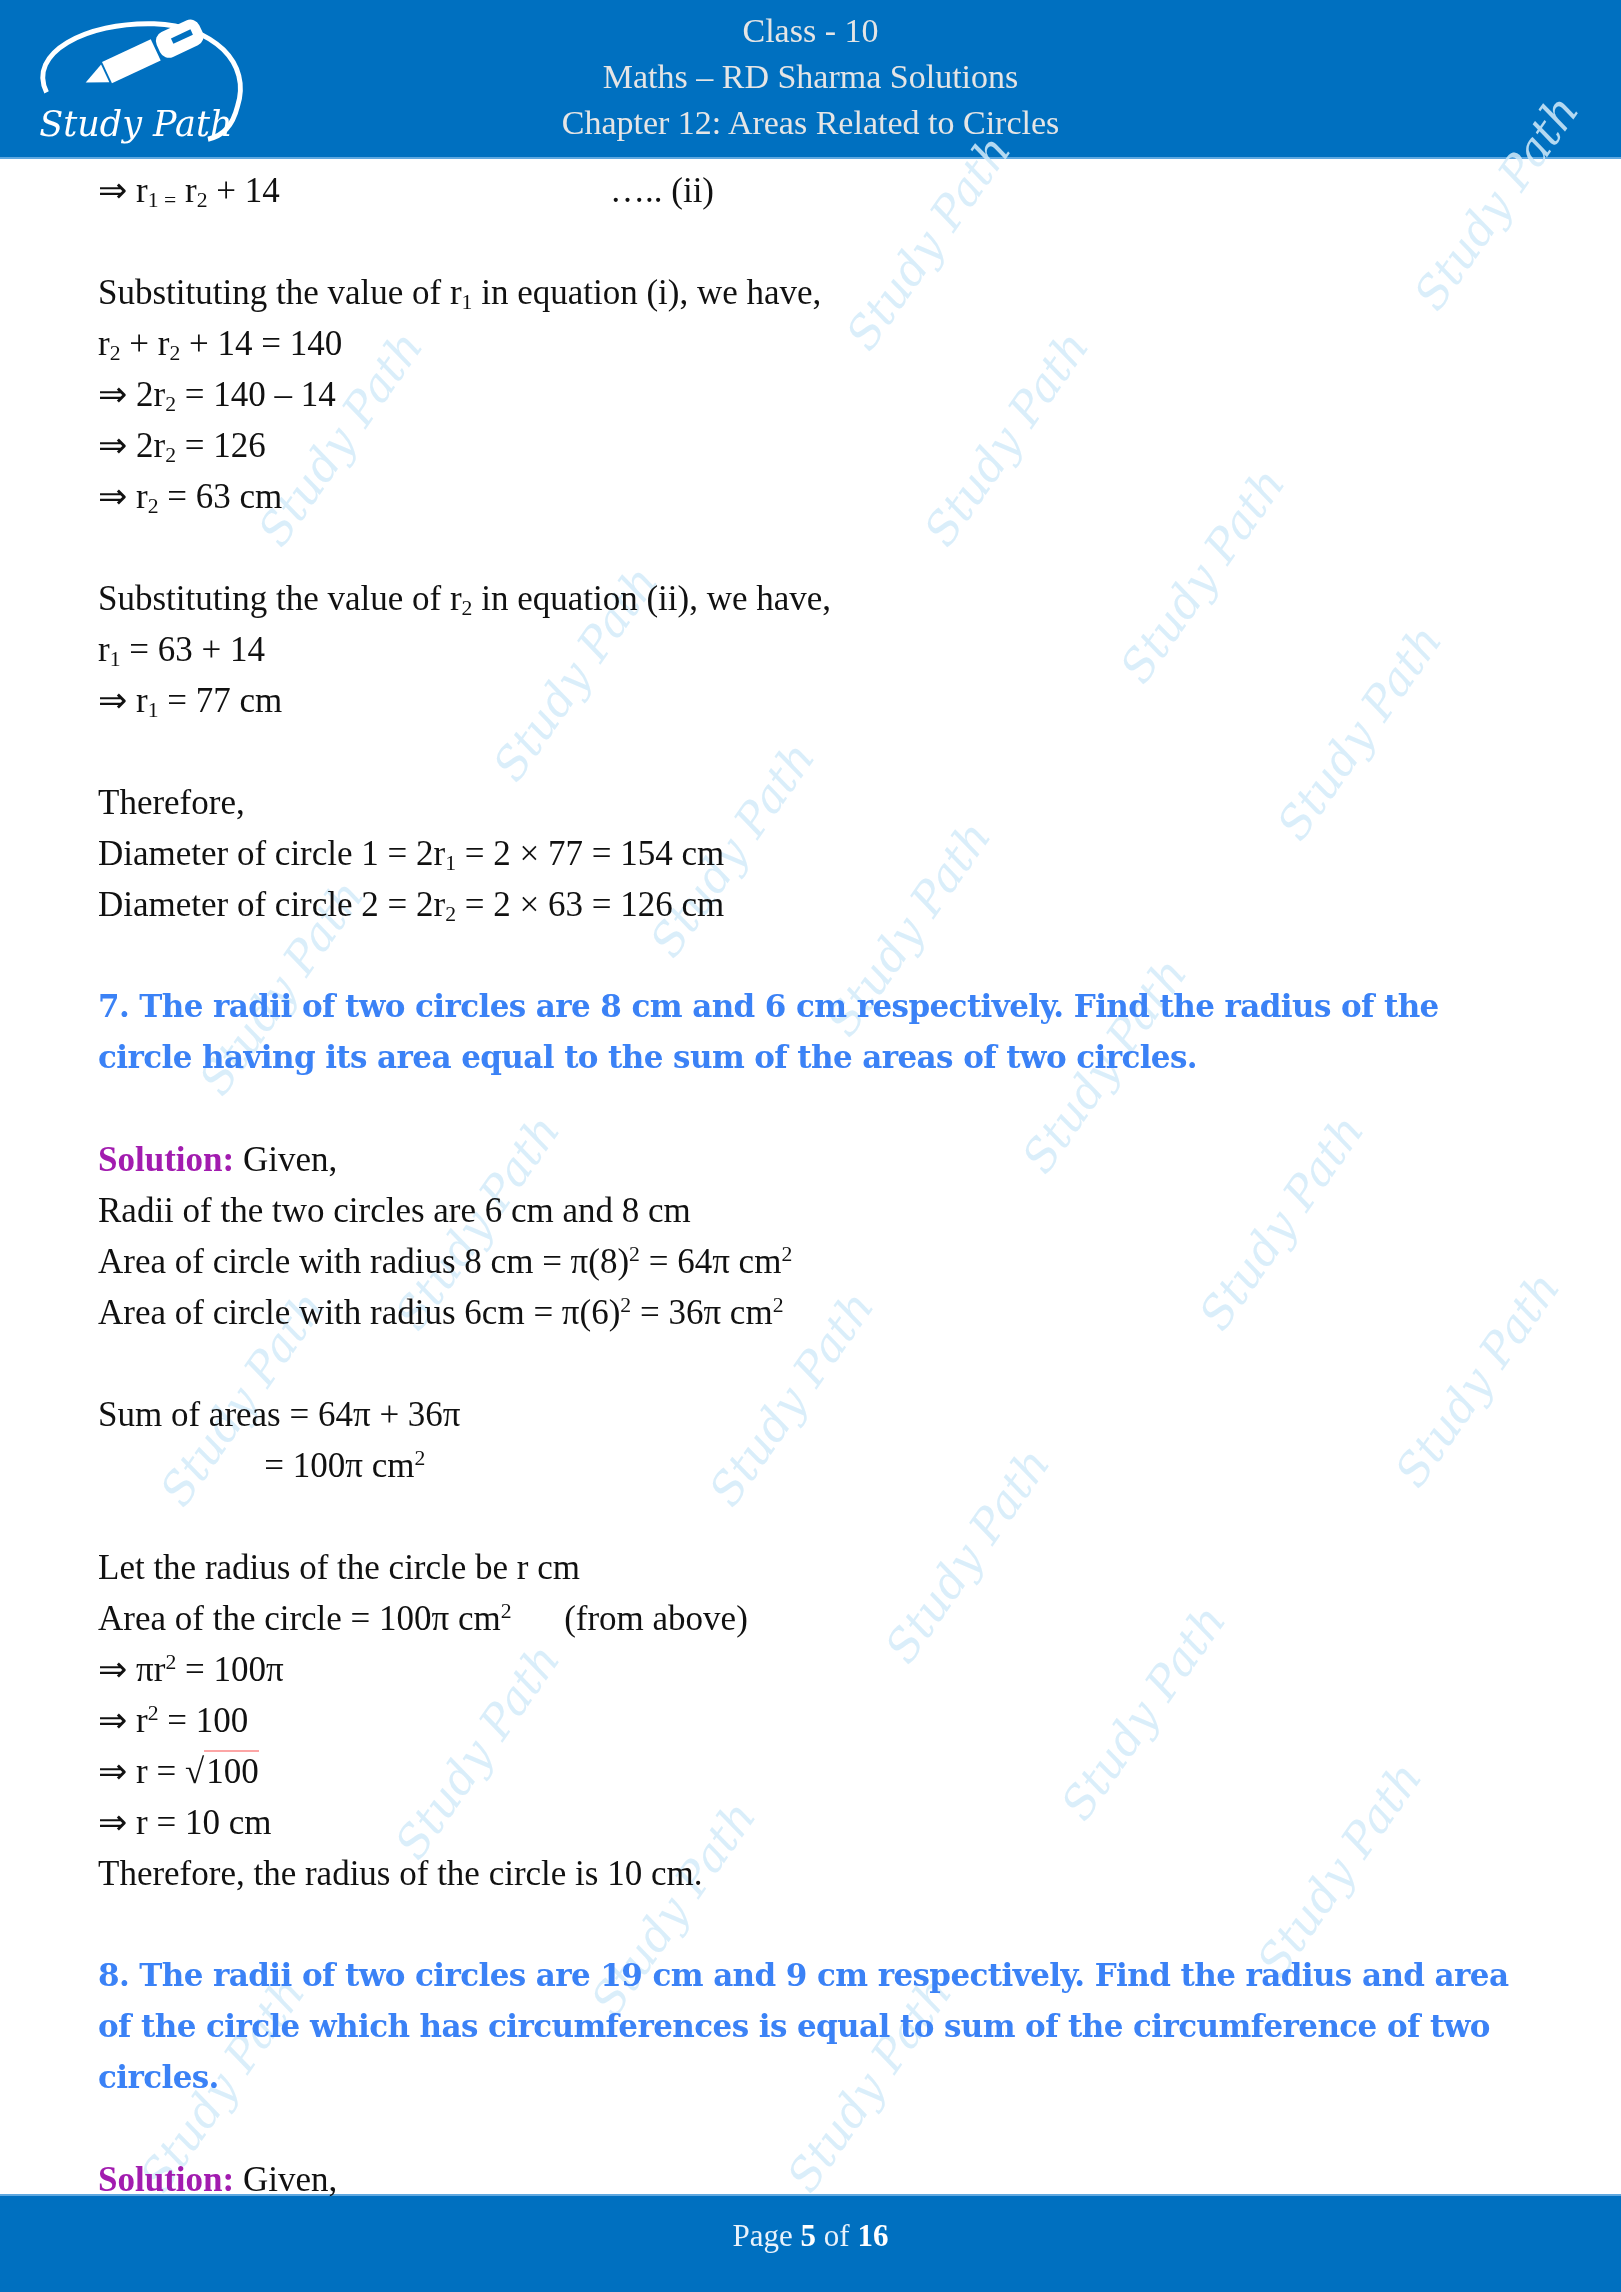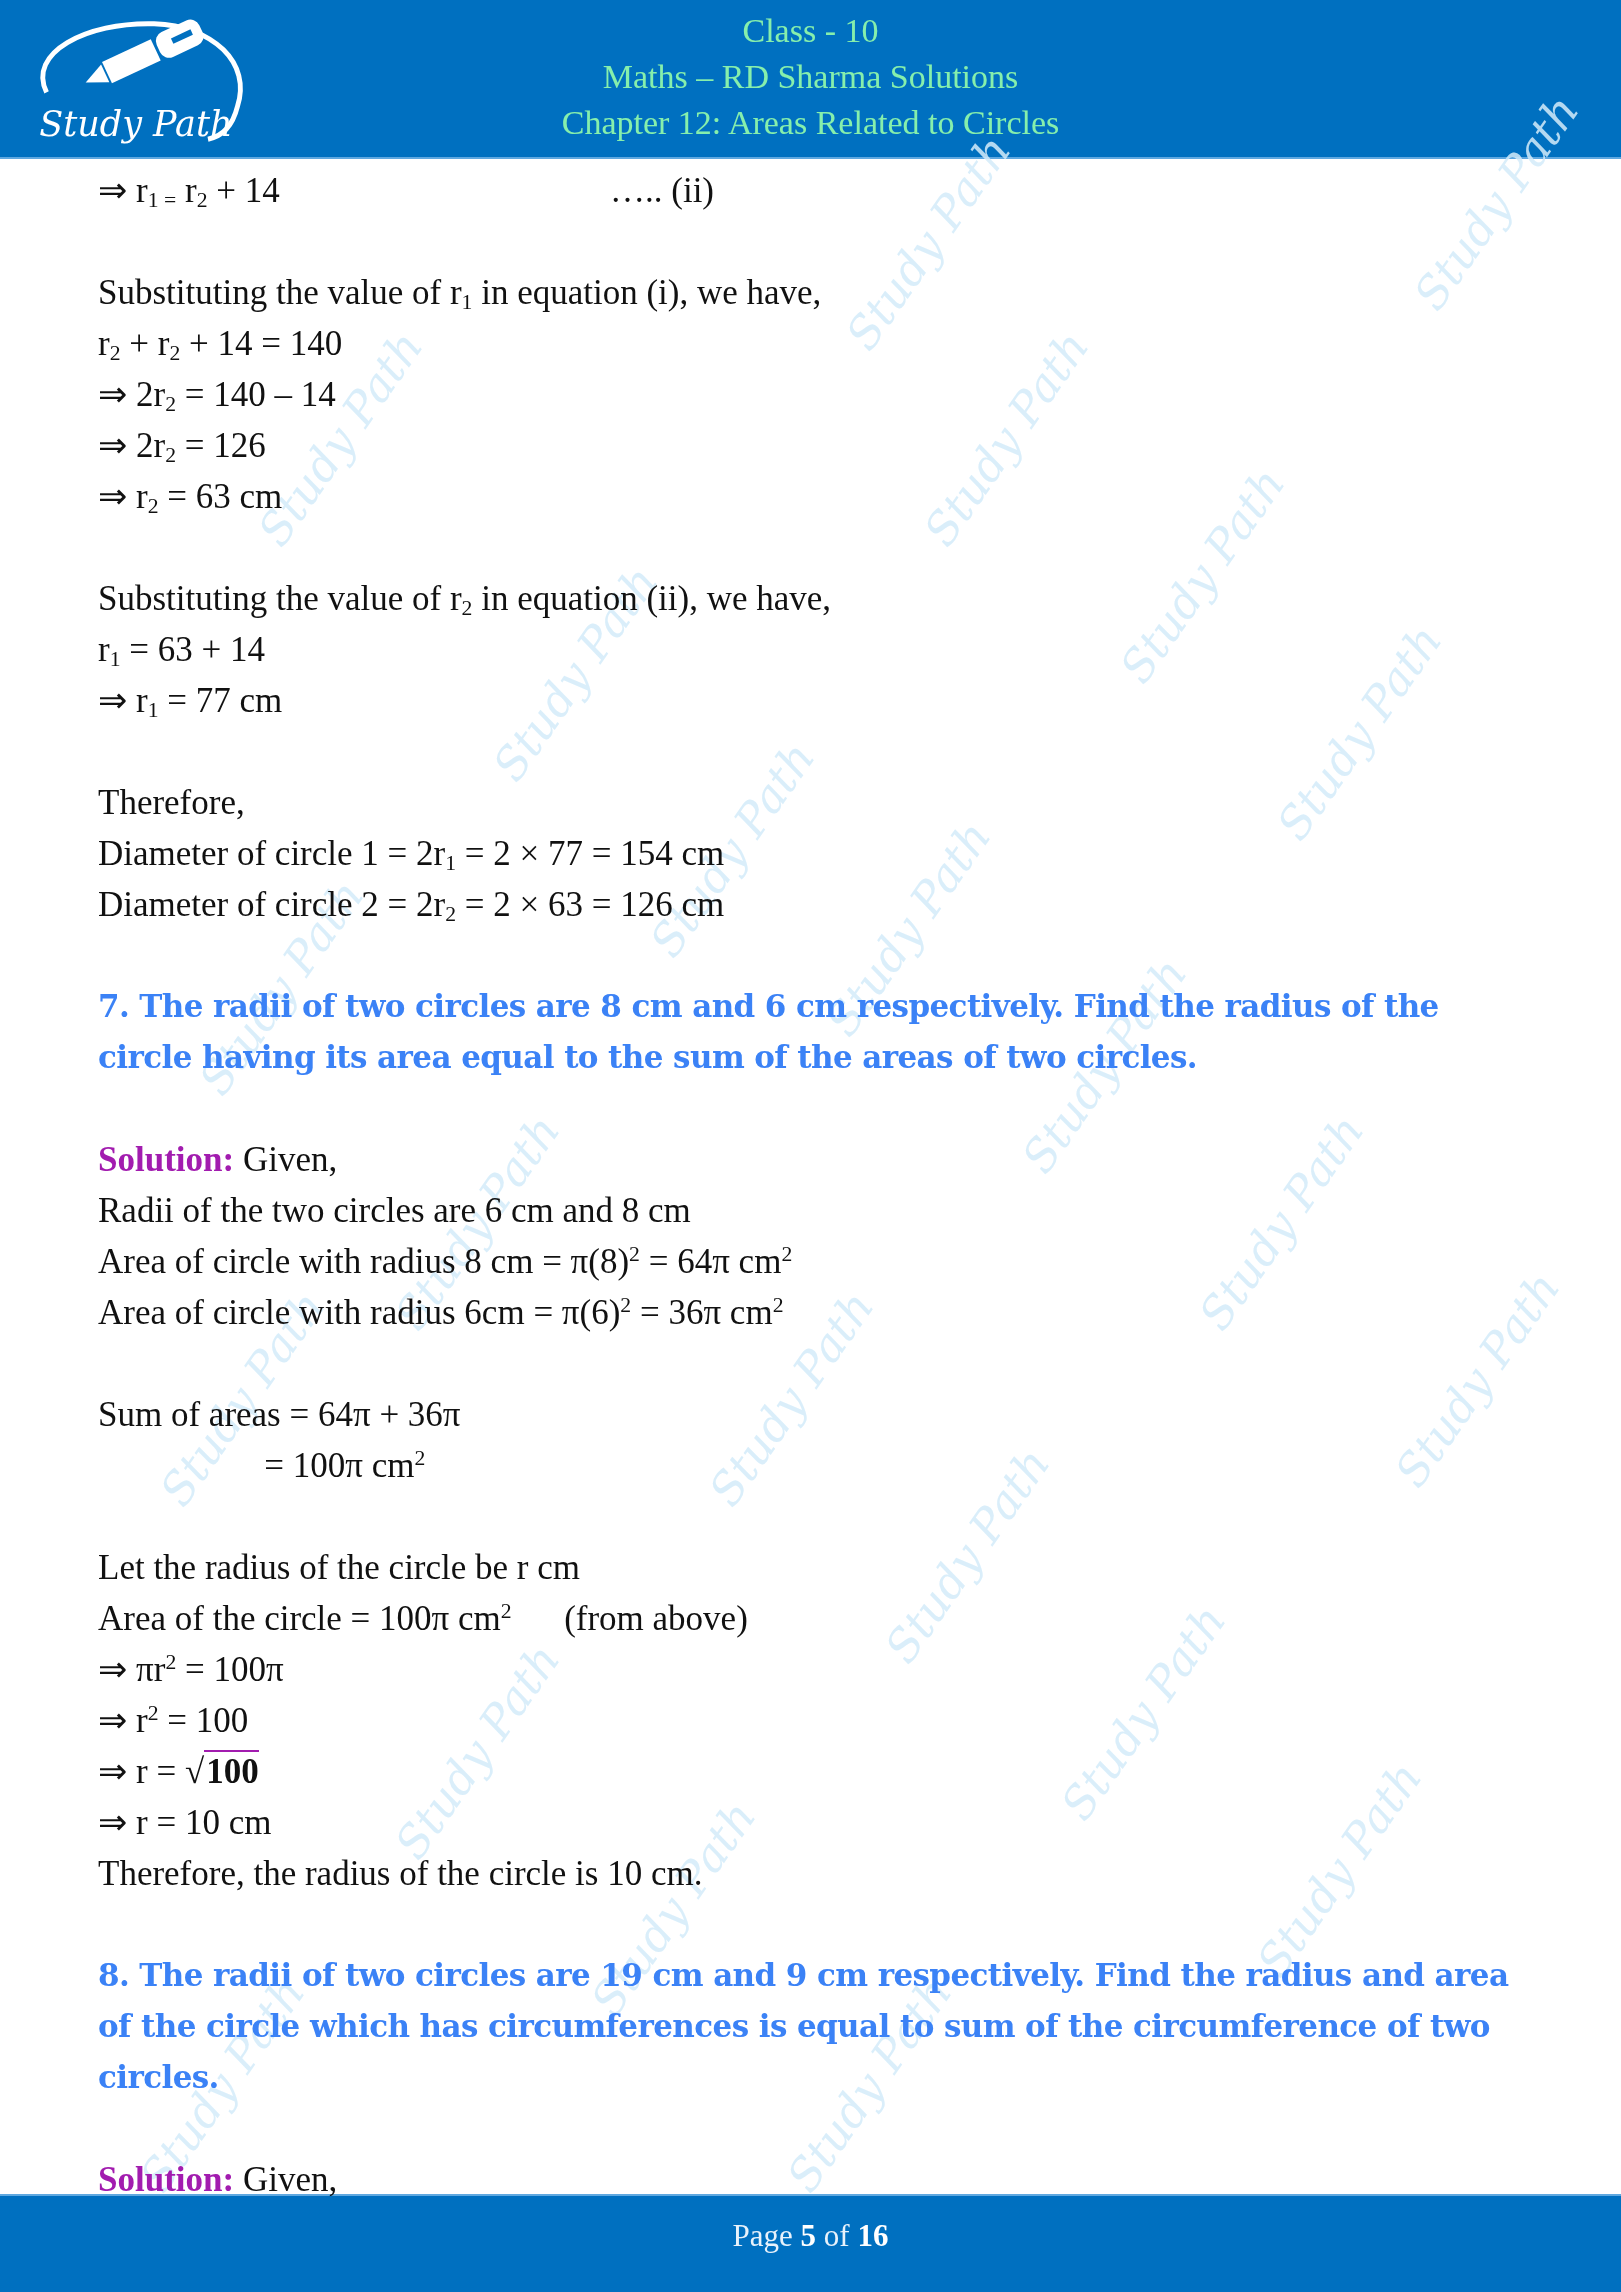--- a/index.html
+++ b/index.html
@@ -19,21 +19,21 @@
     }
     .logo {
       position: absolute; left: 27.4px; top: 13.7px; width: 225px; height: 137px;
     }
     .logo-text {
       position: absolute; left: 11.8px; top: 90px;
       font-family: "DejaVu Serif", serif; font-style: italic;
       color: #fff; font-size: 35px; letter-spacing: 0px;
     }
     .header-lines {
-      position: absolute; left: 0; right: 0; top: 7.8px; text-align: center; color: #86efac;
+      position: absolute; left: 0; right: 0; top: 7.8px; text-align: center; color: #e5e5e5;
       font-family: "Liberation Serif", serif;
     }
     .header-lines div { font-size: 34px; line-height: 46px; }
     .content {
       position: absolute; left: 98px; top: 165px; width: 1431px;
       font-family: "Liberation Serif", serif;
       font-size: 35px;
       line-height: 51px;
       z-index: 2;
     }
@@ -44,21 +44,21 @@
       font-weight: bold;
       font-size: 31px;
       letter-spacing: -0.6px;
       color: #3b82f6;
       white-space: normal;
       line-height: 51px;
     }
     .sol-label { color: #a21caf; font-weight: bold; }
     sub { font-size: 0.62em; vertical-align: -0.25em; line-height: 0; }
     sup { font-size: 0.62em; vertical-align: 0.55em; line-height: 0; }
-    .sqrt { border-top: 2px solid #a21caf; padding-left: 2px; font-weight: bold; }
+    .sqrt { border-top: 2px solid #fca5a5; padding-left: 2px; }
     .footer {
       position: absolute; left: 0; top: 2194px; width: 1621px; height: 99px;
       background: #0070c0;
       border-top: 2.9px solid #5fa8e0;
     }
     .footer-text {
       position: absolute; left: 0; right: 0; top: 21.6px; text-align: center;
       color: #e8f2fb; font-family: "Liberation Serif", serif; font-size: 31px;
     }
     .footer-text b { color: #fff; }

